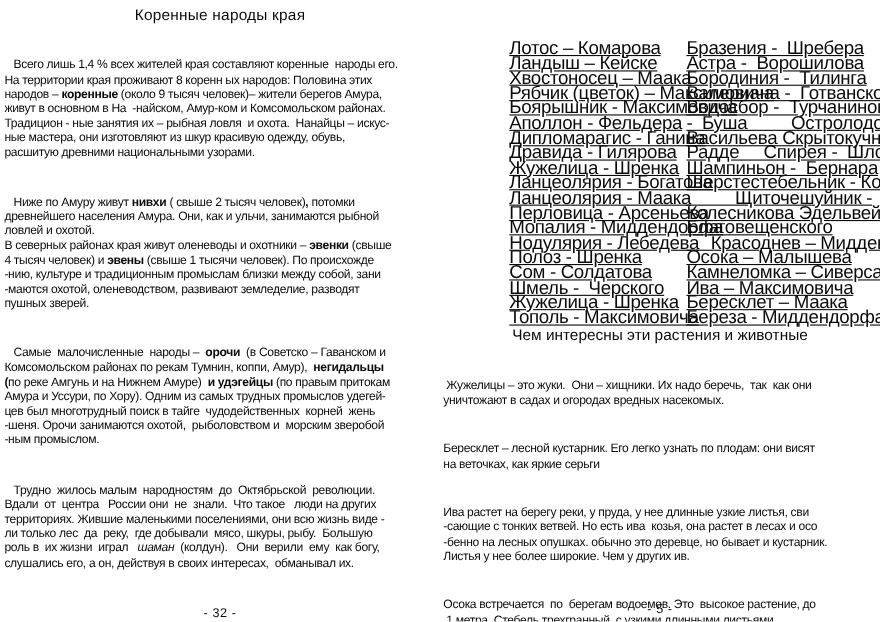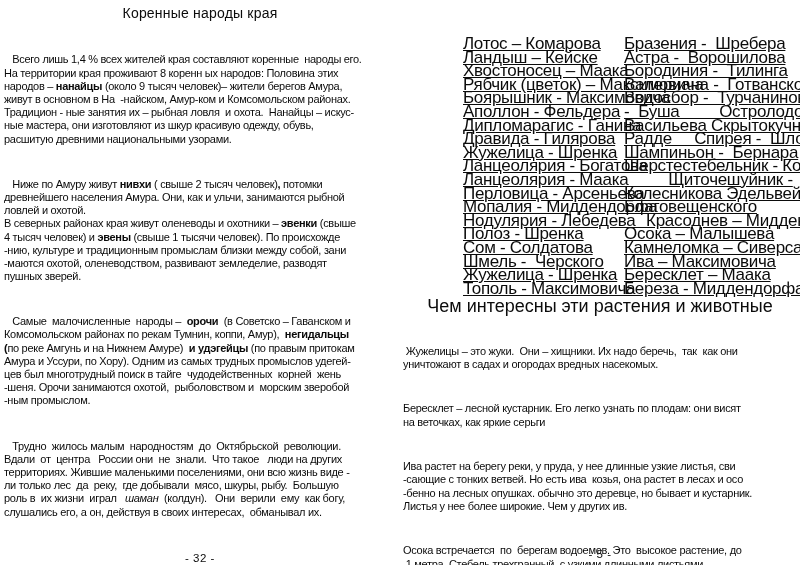--- a/index.html
+++ b/index.html
@@ -26,37 +26,37 @@
   .b{font-weight:700}
   .i{font-style:italic}
   .list-col{
     position:absolute;top:37px;font-size:17px;line-height:13.6px;
     letter-spacing:-.3px;white-space:pre;text-decoration:underline;
   }
   .col1{left:63px}
   .col2{left:224px}
   .subtitle{
     position:absolute;top:296px;left:0;right:0;margin:0;
-    font-size:18px;font-weight:400;text-align:center;
+    font-size:14px;font-weight:400;text-align:center;
   }
   .pagenum{position:absolute;left:0;right:0;text-align:center;font-size:11.5px;letter-spacing:.5px}
   .page-left .pagenum{top:552px}
   .page-right .pagenum{top:548px}
 </style>
 </head>
 <body>
 
 <div>
 
   <section class="page page-left">
     <h1 class="page-title">Коренные народы края</h1>
     <div class="bodytext">
       <p><span>   Всего лишь 1,4 % всех жителей края составляют коренные  народы его.
 На территории края проживают 8 коренн ых народов: Половина этих
-народов – </span><span class="b">нанайцы</span><span> (около 9 тысяч человек)– жители берегов Амура,
+народов – </span><span class="b">коренные</span><span> (около 9 тысяч человек)– жители берегов Амура,
 живут в основном в На  -найском, Амур-ком и Комсомольском районах.
 Традицион - ные занятия их – рыбная ловля  и охота.  Нанайцы – искус-
 ные мастера, они изготовляют из шкур красивую одежду, обувь,
 расшитую древними национальными узорами.</span></p>
       <p><span>   Ниже по Амуру живут </span><span class="b">нивхи</span><span> ( свыше 2 тысяч человек)</span><span class="b">,</span><span> потомки
 древнейшего населения Амура. Они, как и ульчи, занимаются рыбной
 ловлей и охотой.
 В северных районах края живут оленеводы и охотники – </span><span class="b">эвенки</span><span> (свыше
 4 тысяч человек) и </span><span class="b">эвены</span><span> (свыше 1 тысячи человек). По происхожде
 -нию, культуре и традиционным промыслам близки между собой, зани

